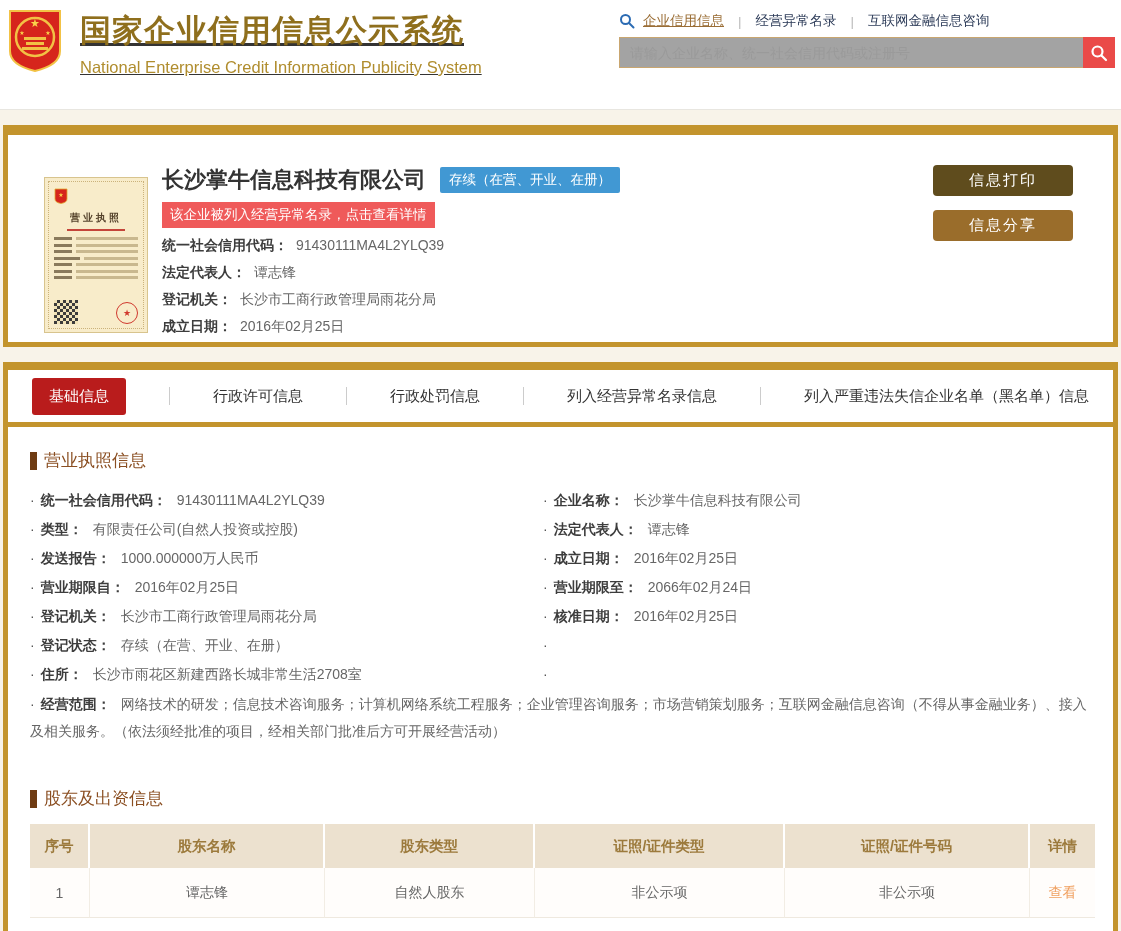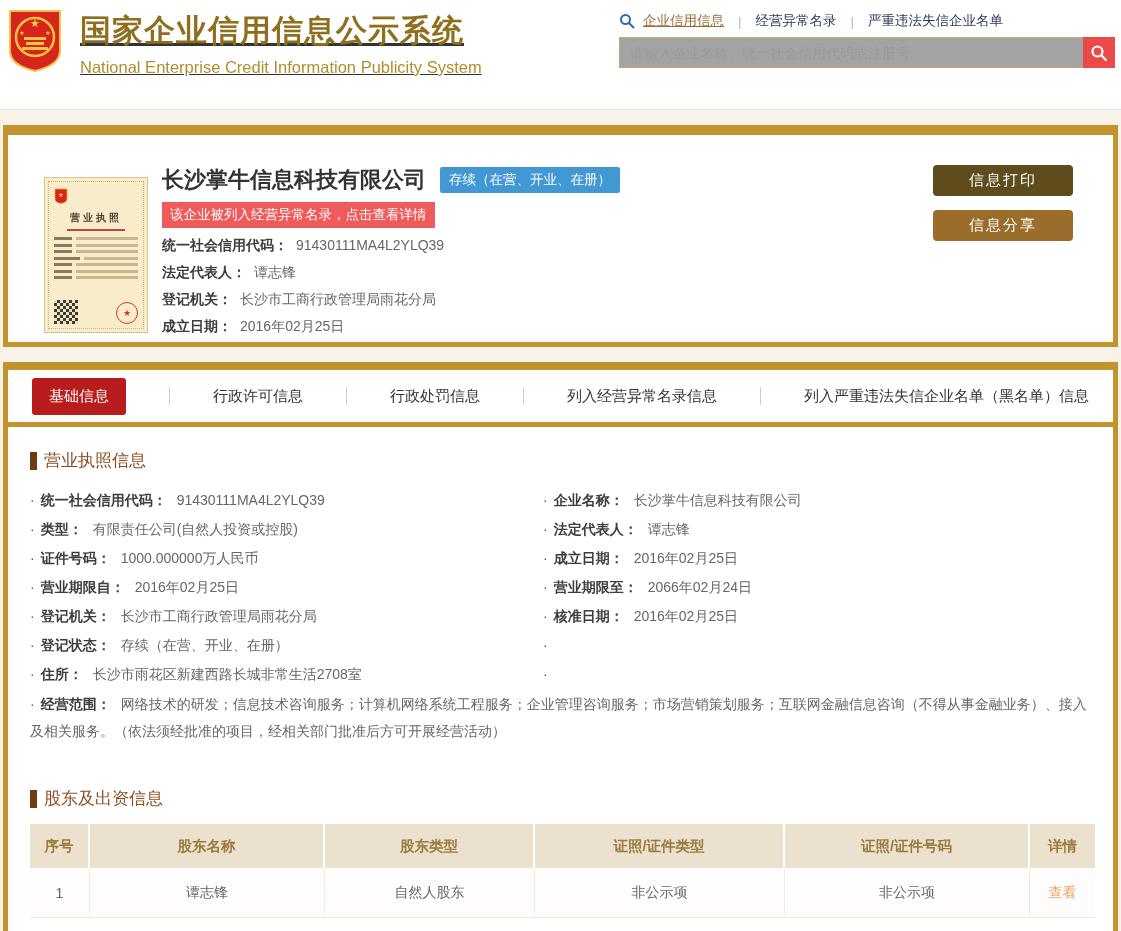--- a/index.html
+++ b/index.html
@@ -158,21 +158,21 @@
   <div class="search-area">
     <div class="nav-row">
       <svg class="mag" viewBox="0 0 16 16">
         <circle cx="6.5" cy="6.5" r="4.5" fill="none" stroke="#2b6bb3" stroke-width="2"></circle>
         <line x1="10" y1="10" x2="14.5" y2="14.5" stroke="#2b6bb3" stroke-width="2" stroke-linecap="round"></line>
       </svg>
       <a class="nav-link active">企业信用信息</a>
       <span class="nav-sep">|</span>
       <a class="nav-link">经营异常名录</a>
       <span class="nav-sep">|</span>
-      <a class="nav-link">严重违法失信企业名单</a>
+      <a class="nav-link">互联网金融信息咨询</a>
     </div>
     <div class="search-row">
       <input class="search-input" type="text" placeholder="请输入企业名称、统一社会信用代码或注册号" style="">
       <button class="search-btn">
         <svg width="18" height="18" viewBox="0 0 18 18">
           <circle cx="7.5" cy="7.5" r="5" fill="none" stroke="#fff" stroke-width="2.2"></circle>
           <line x1="11.5" y1="11.5" x2="16" y2="16" stroke="#fff" stroke-width="2.2" stroke-linecap="round"></line>
         </svg>
       </button>
     </div>
@@ -273,21 +273,21 @@
       <span class="txt">营业执照信息</span>
     </div>
 
     <div class="fields-grid">
       <div class="fld"><span class="lab">统一社会信用代码：</span><span class="val">91430111MA4L2YLQ39</span></div>
       <div class="fld"><span class="lab">企业名称：</span><span class="val">长沙掌牛信息科技有限公司</span></div>
 
       <div class="fld"><span class="lab">类型：</span><span class="val">有限责任公司(自然人投资或控股)</span></div>
       <div class="fld"><span class="lab">法定代表人：</span><span class="val">谭志锋</span></div>
 
-      <div class="fld"><span class="lab">证件号码：</span><span class="val">1000.000000万人民币</span></div>
+      <div class="fld"><span class="lab">发送报告：</span><span class="val">1000.000000万人民币</span></div>
       <div class="fld"><span class="lab">成立日期：</span><span class="val">2016年02月25日</span></div>
 
       <div class="fld"><span class="lab">营业期限自：</span><span class="val">2016年02月25日</span></div>
       <div class="fld"><span class="lab">营业期限至：</span><span class="val">2066年02月24日</span></div>
 
       <div class="fld"><span class="lab">登记机关：</span><span class="val">长沙市工商行政管理局雨花分局</span></div>
       <div class="fld"><span class="lab">核准日期：</span><span class="val">2016年02月25日</span></div>
 
       <div class="fld"><span class="lab">登记状态：</span><span class="val">存续（在营、开业、在册）</span></div>
       <div class="fld"></div>

